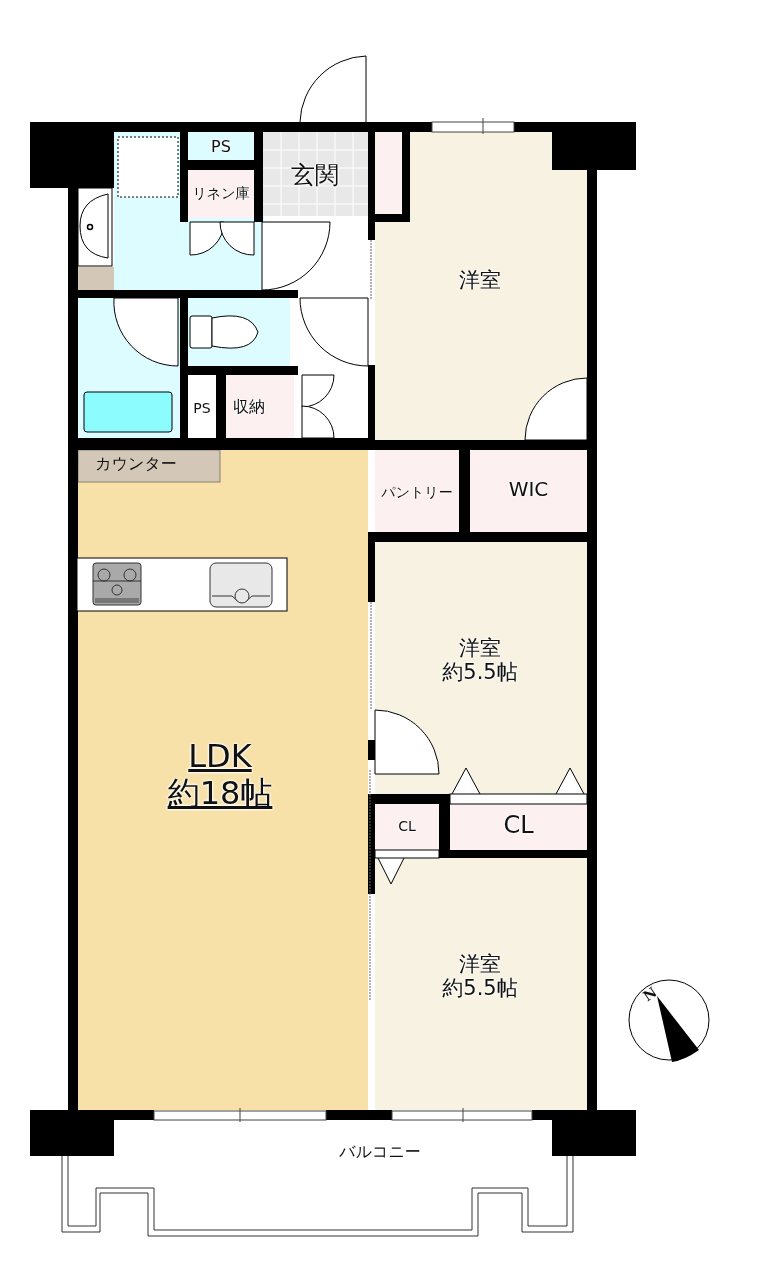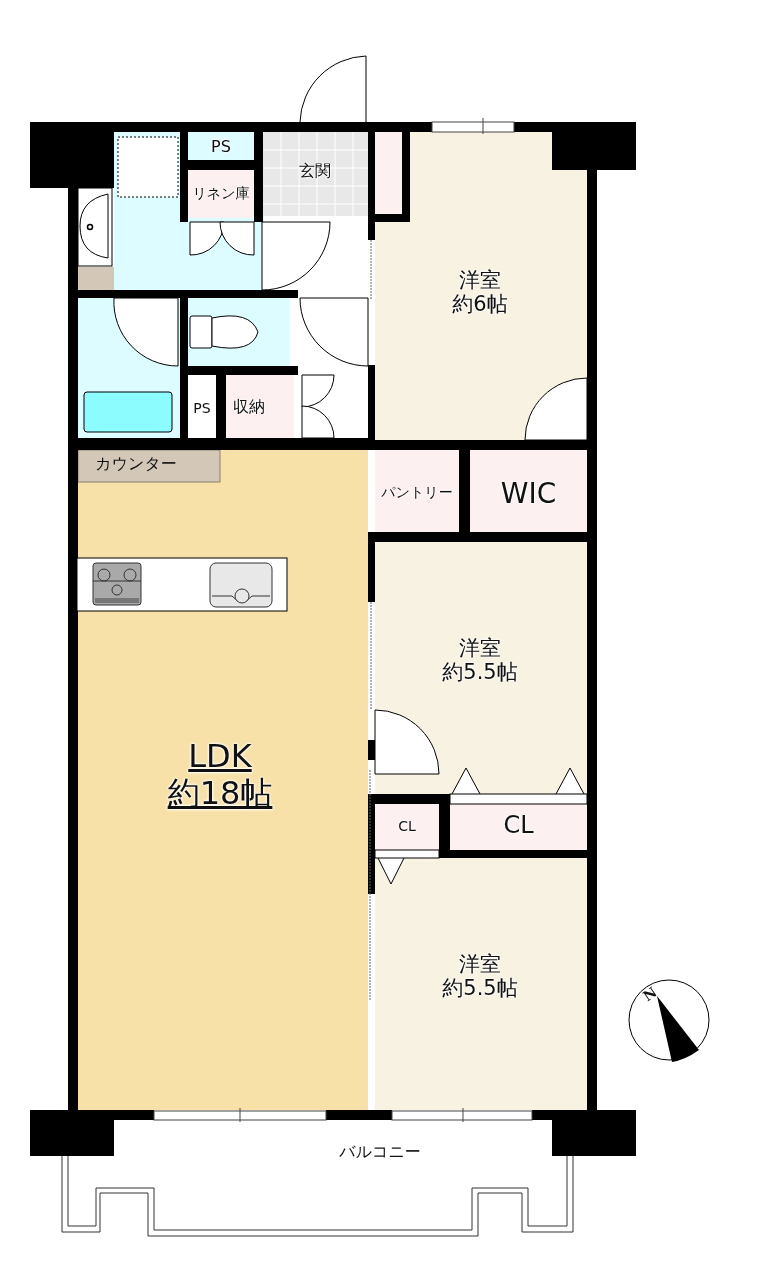--- a/index.html
+++ b/index.html
@@ -154,35 +154,34 @@
     <path d="M657 996 L699 1050 Q685 1060 672 1062 Z" fill="#000"></path>
   </g>
 </svg>
 
 <div class="lbl room-big" style="left:140px;top:738px;width:160px;">
   <div>LDK</div>
   <div>約18帖</div>
 </div>
 <div class="lbl room-md" style="left:405px;top:268px;width:150px;">
   <div>洋室</div>
-  <div>約6帖</div>
 </div>
 <div class="lbl room-md" style="left:405px;top:636px;width:150px;">
   <div>洋室</div>
   <div>約5.5帖</div>
 </div>
 <div class="lbl room-md" style="left:405px;top:952px;width:150px;">
   <div>洋室</div>
   <div>約5.5帖</div>
 </div>
 
-<div class="lbl small" style="left:280px;top:162px;width:70px;font-size:16px;">玄関</div>
+<div class="lbl small" style="left:280px;top:162px;width:70px;font-size:24px;">玄関</div>
 <div class="lbl small" style="left:190px;top:138px;width:62px;">PS</div>
 <div class="lbl xs" style="left:187px;top:185px;width:68px;">リネン庫</div>
 <div class="lbl xs" style="left:186px;top:400px;width:32px;">PS</div>
 <div class="lbl small" style="left:226px;top:398px;width:46px;">収納</div>
 <div class="lbl small" style="left:80px;top:455px;width:112px;text-shadow:none;">カウンター</div>
 <div class="lbl xs" style="left:374px;top:484px;width:86px;">パントリー</div>
-<div class="lbl" style="left:470px;top:478px;width:117px;font-size:28px;">WIC</div>
+<div class="lbl" style="left:470px;top:478px;width:117px;font-size:20px;">WIC</div>
 <div class="lbl xs" style="left:375px;top:818px;width:64px;">CL</div>
 <div class="lbl" style="left:450px;top:812px;width:137px;font-size:24px;">CL</div>
 <div class="lbl small" style="left:320px;top:1143px;width:120px;text-align:center;">バルコニー</div>
 <div class="lbl xs" style="left:640px;top:986px;width:20px;font-family:'DejaVu Serif',serif;font-weight:bold;transform:rotate(-35deg);text-shadow:none;">N</div>
 
 </body></html>

